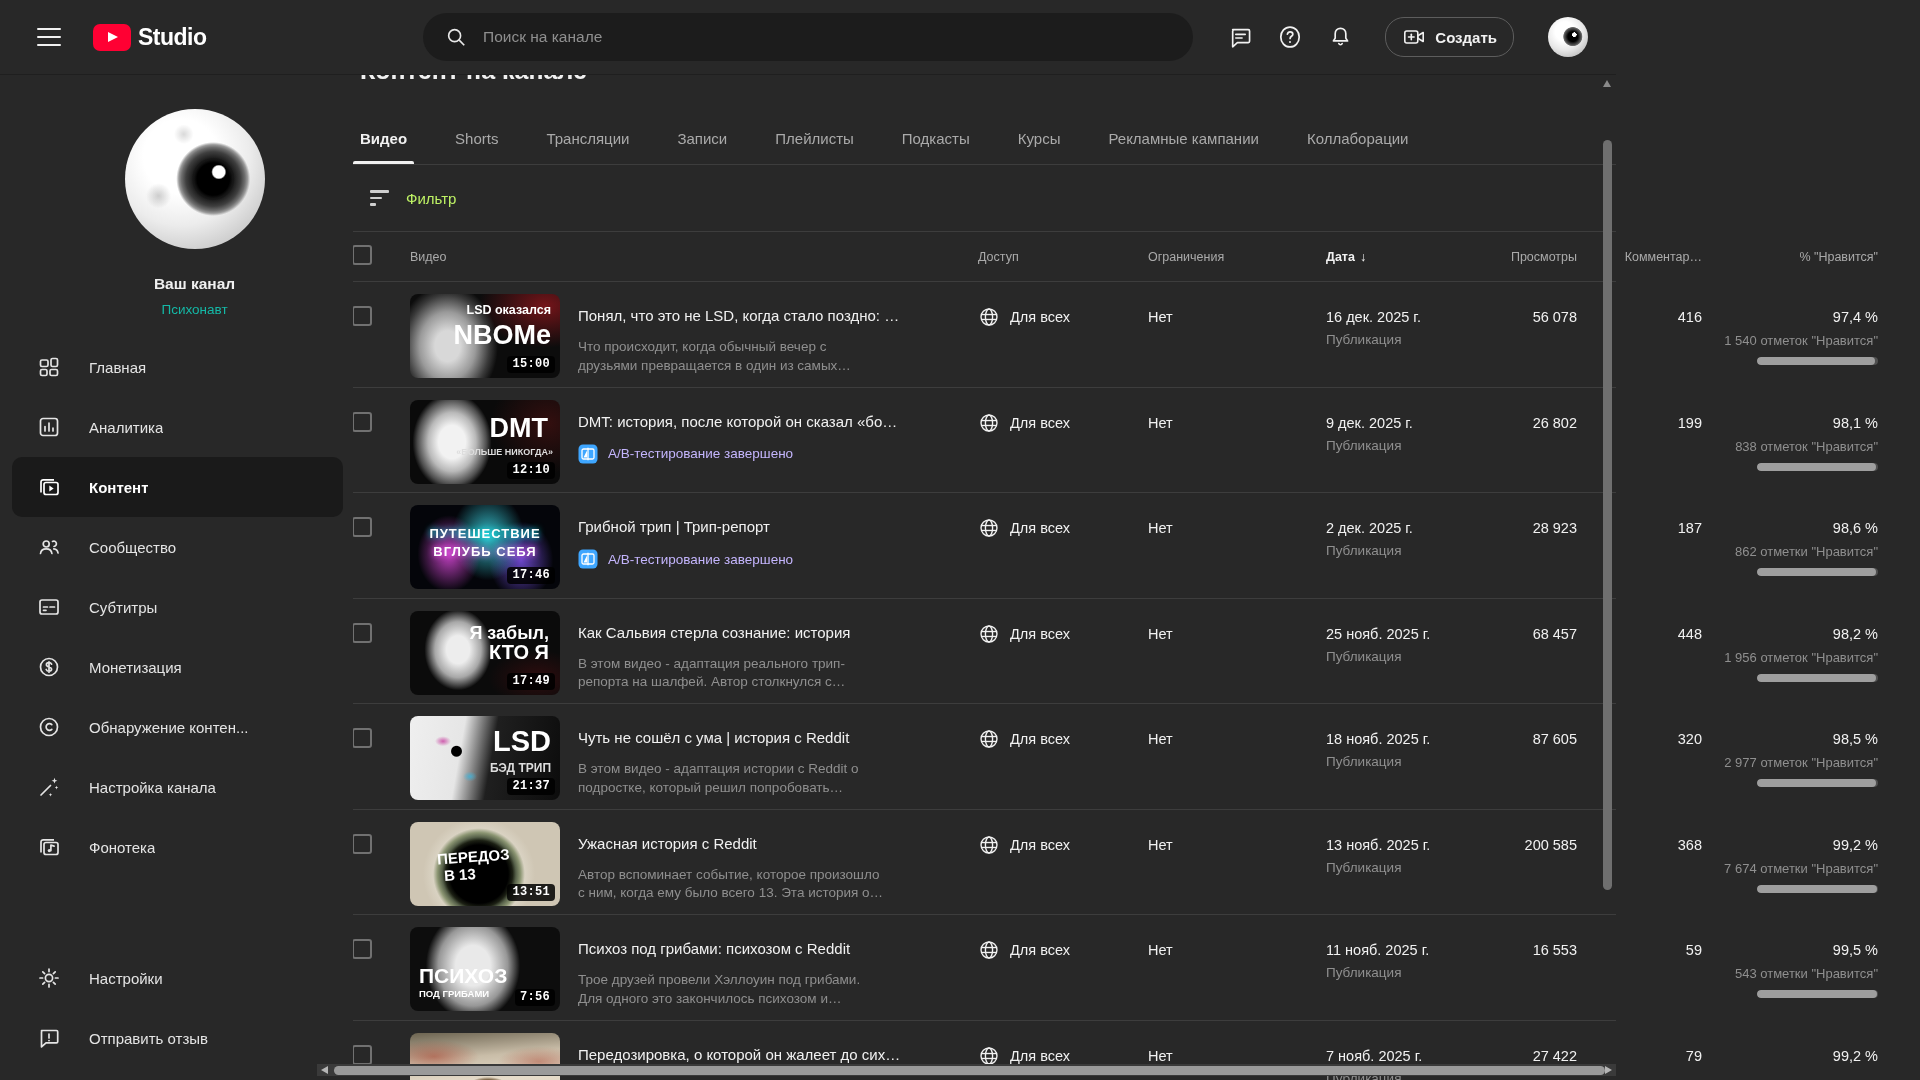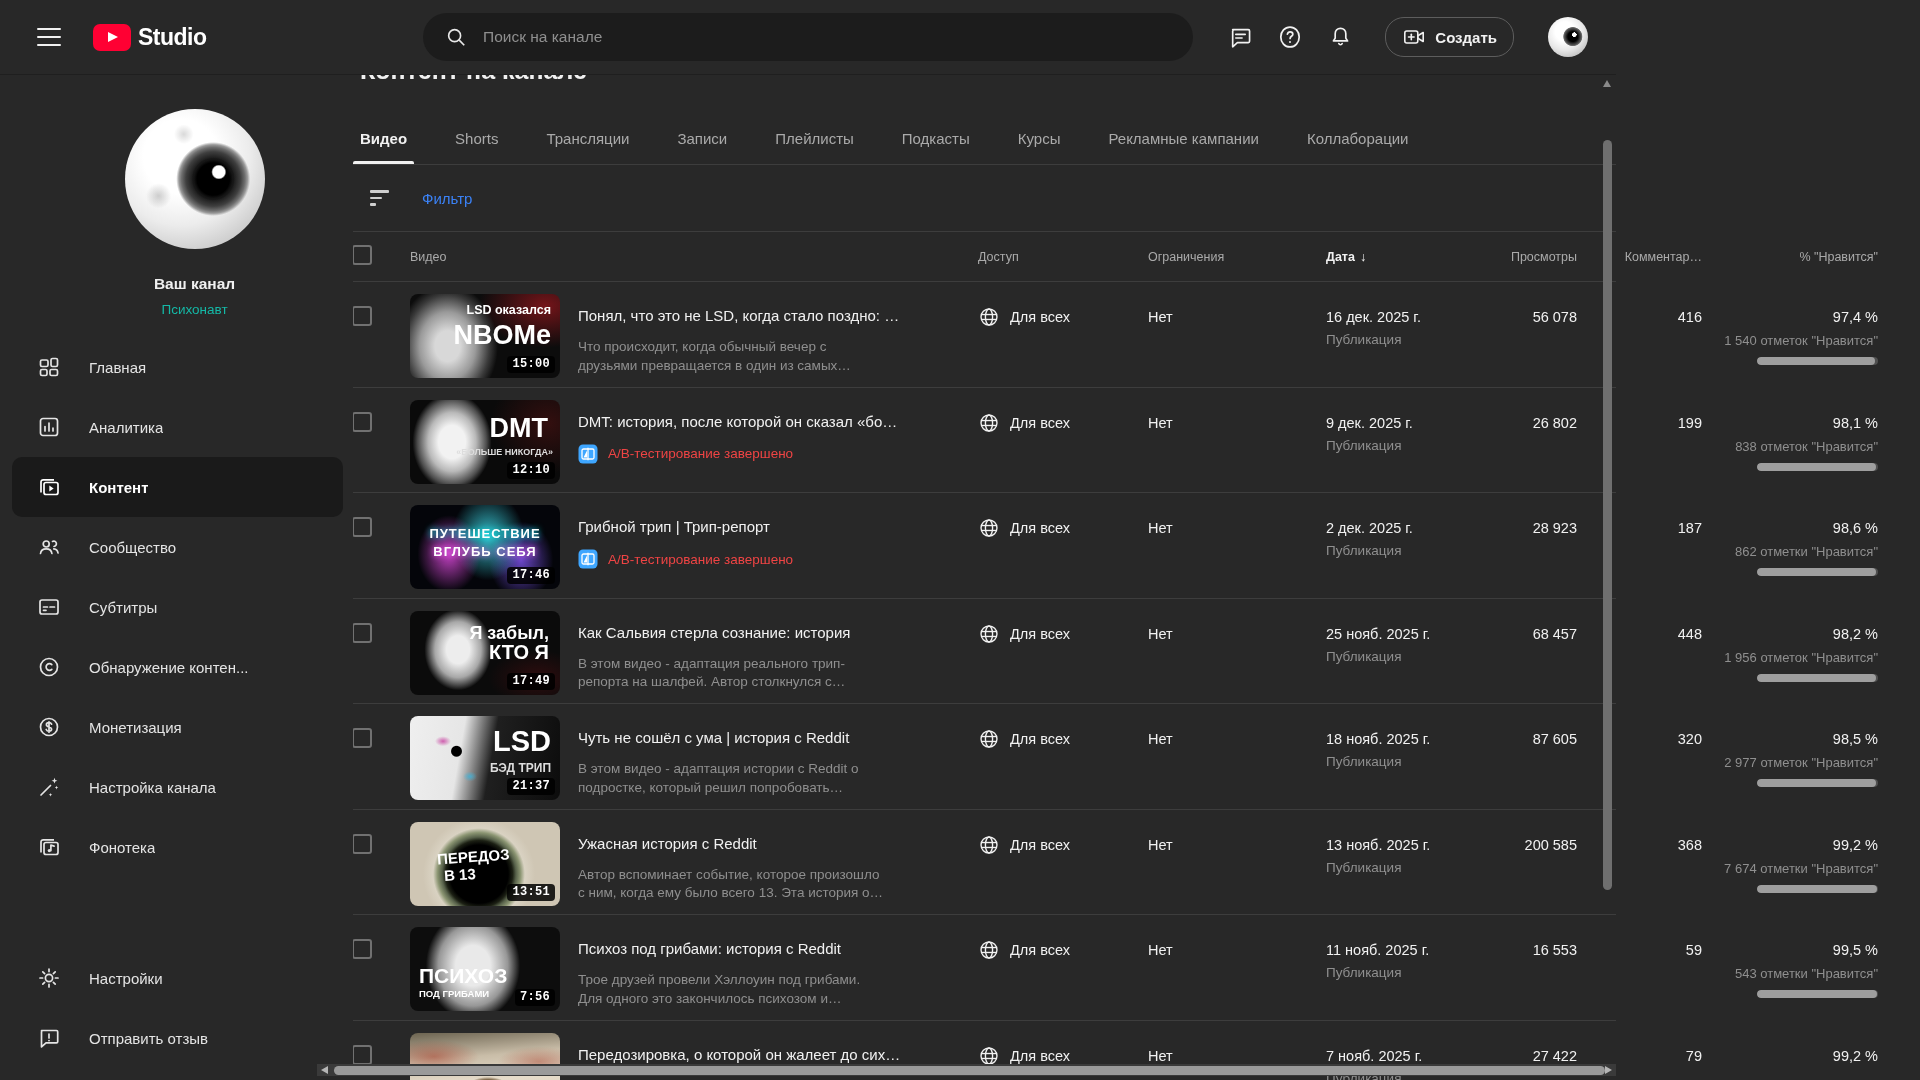--- a/index.html
+++ b/index.html
@@ -62,42 +62,42 @@
   .tab{font-size:15px;color:#aaa;cursor:pointer;position:relative;height:100%;display:flex;align-items:center;white-space:nowrap;}
   .tab.active{color:#f1f1f1;font-weight:700;}
   .tab.active::after{content:"";position:absolute;left:-7px;right:-7px;bottom:0;height:3px;background:#f1f1f1;border-radius:2px 2px 0 0;}
   .filter-row{position:absolute;top:91px;left:0;right:0;height:67px;display:flex;align-items:center;
         border-bottom:1px solid #3d3d3d;box-sizing:border-box;}
   .filter-icon{margin-left:53px;width:20px;height:16px;position:relative;cursor:pointer;}
   .filter-icon i{position:absolute;left:0;height:2.5px;background:#cfcfcf;border-radius:1px;display:block;}
   .filter-icon i:nth-child(1){top:0;width:19px;}
   .filter-icon i:nth-child(2){top:6.5px;width:12px;}
   .filter-icon i:nth-child(3){top:13px;width:6px;}
-  .filter-text{margin-left:32px;font-size:15px;color:#3b82f6;cursor:text;}
+  .filter-text{margin-left:16px;font-size:15px;color:#bef264;cursor:text;}
 
   .grid{display:grid;grid-template-columns:58px 168px 400px 170px 178px 170px 81px 125px 176px;
         padding-left:35px;box-sizing:border-box;}
   .thead{position:absolute;top:158px;left:0;right:0;height:50px;border-bottom:1px solid #3d3d3d;
         font-size:12.5px;color:#aaa;align-items:center;}
   .thead .h-right{text-align:right;}
   .h-date{color:#f1f1f1;font-weight:700;display:flex;align-items:center;gap:5px;cursor:pointer;}
   .checkbox{width:20px;height:20px;border:2px solid #717171;border-radius:3px;box-sizing:border-box;cursor:pointer;display:inline-block;}
 
   .rows{position:absolute;top:208px;left:0;right:0;}
   .vrow{height:105.5px;border-bottom:1px solid #3d3d3d;box-sizing:border-box;align-items:start;}
   .c-check{padding-top:24px;}
   .c-thumb{padding-top:12px;}
   .thumb{width:150px;height:84px;border-radius:8px;position:relative;overflow:hidden;background:#000;cursor:pointer;}
   .thumb span{position:absolute;color:#fff;line-height:1.05;white-space:nowrap;}
   .duration{bottom:5px;right:5px;background:rgba(0,0,0,.85);padding:2px 5px;border-radius:4px;
             font-size:12px;font-weight:700;color:#fff;letter-spacing:.3px;font-family:Liberation Mono, monospace;}
   .c-info{padding-top:25px;padding-right:30px;}
   .vtitle{font-size:15px;color:#f1f1f1;cursor:pointer;margin-bottom:14px;white-space:nowrap;overflow:hidden;text-overflow:ellipsis;}
   .vdesc{font-size:13.5px;color:#8f8f8f;line-height:18.5px;}
-  .vbadge{display:flex;align-items:center;gap:10px;font-size:13.5px;color:#ef4444;}
+  .vbadge{display:flex;align-items:center;gap:10px;font-size:13.5px;color:#c4b5fd;}
   .c-access{padding-top:24px;display:flex;align-items:center;gap:10px;font-size:14.5px;color:#f1f1f1;}
   .c-restr{padding-top:27px;font-size:14.5px;color:#f1f1f1;}
   .c-date{padding-top:27px;}
   .c-date .d1{font-size:14.5px;color:#f1f1f1;}
   .c-date .d2{margin-top:7px;font-size:13.5px;color:#8f8f8f;}
   .c-views,.c-comments{padding-top:27px;font-size:14.5px;color:#f1f1f1;text-align:right;}
   .c-likes{padding-top:27px;text-align:right;}
   .c-likes .lp{font-size:14.5px;color:#f1f1f1;}
   .c-likes .ld{margin-top:8px;font-size:13px;color:#8f8f8f;}
   .c-likes .lbar{margin-top:9px;margin-left:auto;width:121px;height:8px;border-radius:4px;background:#4f4f4f;overflow:hidden;}
@@ -258,30 +258,30 @@
           <line x1="6.5" y1="12" x2="10.5" y2="12"></line>
             <line x1="13" y1="12" x2="17.5" y2="12"></line>
           <line x1="6.5" y1="15.3" x2="9" y2="15.3"></line>
         </svg>
 
         <span class="sb-label">Субтитры</span>
       </div>
       <div class="sb-item">
         <svg width="24" height="24" viewBox="0 0 24 24" fill="none" stroke="#e4e4e4" stroke-width="1.7" stroke-linecap="round">
           <circle cx="12" cy="12" r="8.5"></circle>
-          <path d="M14.8 9.7a3.3 3.3 0 1 0 0 4.6"></path>
-        </svg>
-        <span class="sb-label">Обнаружение контен...</span>
+          <path d="M12 6.8v10.4M14.6 9.2c-.5-1-1.4-1.5-2.6-1.5-1.5 0-2.6.8-2.6 2 0 2.9 5.2 1.6 5.2 4.4 0 1.3-1.1 2.1-2.6 2.1-1.3 0-2.3-.6-2.8-1.7"></path>
+        </svg>
+        <span class="sb-label">Монетизация</span>
       </div>
       <div class="sb-item">
         <svg width="24" height="24" viewBox="0 0 24 24" fill="none" stroke="#e4e4e4" stroke-width="1.7" stroke-linecap="round">
           <circle cx="12" cy="12" r="8.5"></circle>
-          <path d="M12 6.8v10.4M14.6 9.2c-.5-1-1.4-1.5-2.6-1.5-1.5 0-2.6.8-2.6 2 0 2.9 5.2 1.6 5.2 4.4 0 1.3-1.1 2.1-2.6 2.1-1.3 0-2.3-.6-2.8-1.7"></path>
-        </svg>
-        <span class="sb-label">Монетизация</span>
+          <path d="M14.8 9.7a3.3 3.3 0 1 0 0 4.6"></path>
+        </svg>
+        <span class="sb-label">Обнаружение контен...</span>
       </div>
       <div class="sb-item">
         <svg width="24" height="24" viewBox="0 0 24 24" fill="none" stroke="#e4e4e4" stroke-width="1.7" stroke-linecap="round">
           <line x1="4" y1="20" x2="13.5" y2="10.5"></line>
           <path d="M17.5 2.8l.8 2.1 2.1.8-2.1.8-.8 2.1-.8-2.1-2.1-.8 2.1-.8z" fill="#e4e4e4" stroke="none"></path>
           <path d="M19.5 10.8l.5 1.3 1.3.5-1.3.5-.5 1.3-.5-1.3-1.3-.5 1.3-.5z" fill="#e4e4e4" stroke="none"></path>
           <path d="M13.5 18l.5 1.3 1.3.5-1.3.5-.5 1.3-.5-1.3-1.3-.5 1.3-.5z" fill="#e4e4e4" stroke="none"></path>
         </svg>
         <span class="sb-label">Настройка канала</span>
       </div>
@@ -621,21 +621,21 @@
         <div class="vrow grid">
     <div class="c-check"><span class="checkbox"></span></div>
     <div class="c-thumb">
       <div class="thumb t7">
         <span class="tl1">ПСИХОЗ</span>
         <span class="tl2">ПОД ГРИБАМИ</span>
         <span class="duration">7:56</span>
       </div>
     </div>
     <div class="c-info">
-      <div class="vtitle">Психоз под грибами: история с Reddit</div>
+      <div class="vtitle">Психоз под грибами: психозом с Reddit</div>
       <div class="vdesc">
         <span>Трое друзей провели Хэллоуин под грибами.</span><br>
         <span>Для одного это закончилось психозом и…</span>
       </div>
 
     </div>
     <div class="c-access">
       <svg width="22" height="22" viewBox="0 0 24 24" fill="none" stroke="#f1f1f1" stroke-width="1.5">
         <circle cx="12" cy="12" r="8.7"></circle>
         <ellipse cx="12" cy="12" rx="3.9" ry="8.7"></ellipse>

